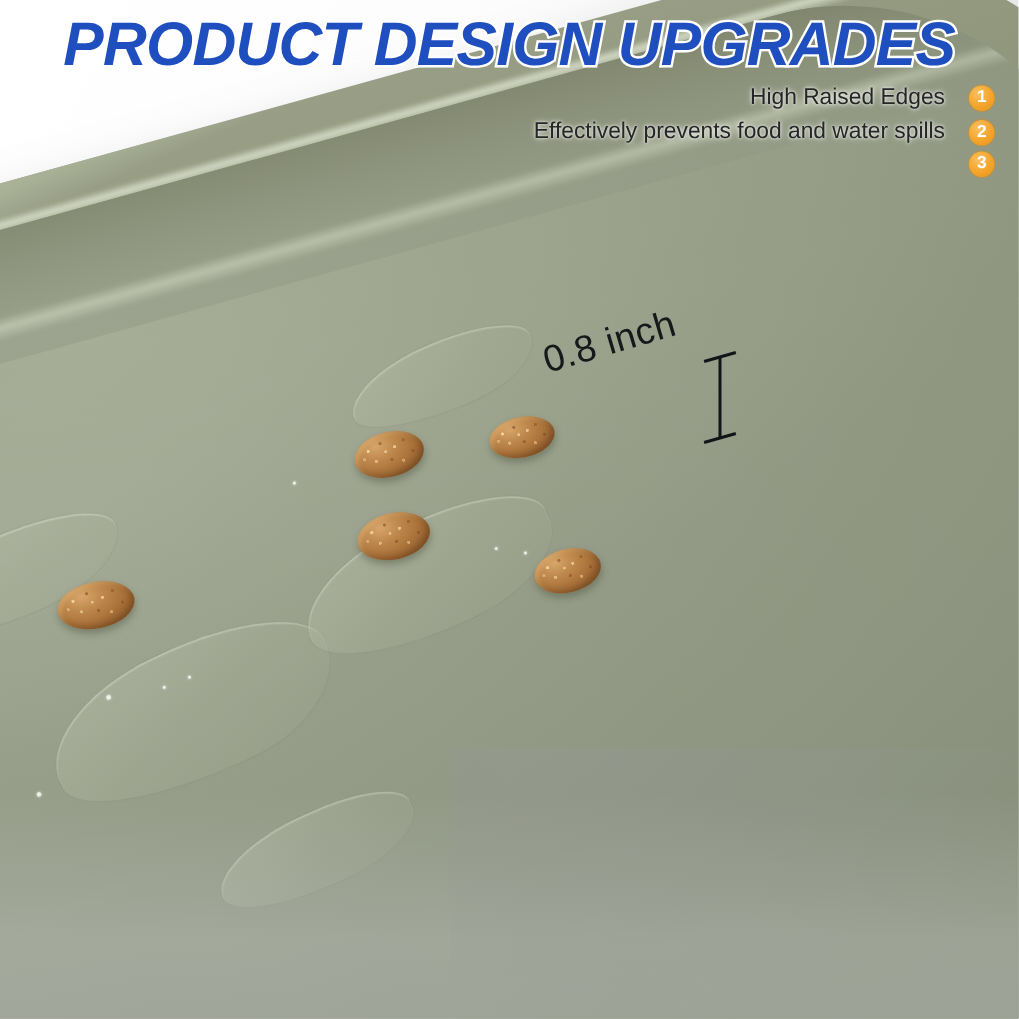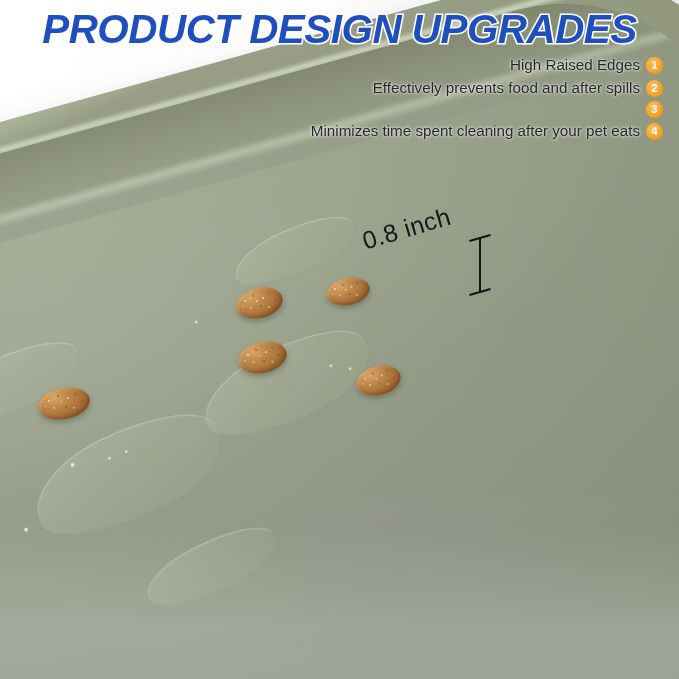--- a/index.html
+++ b/index.html
@@ -180,21 +180,21 @@
     right:16px; top:55px;
     width:640px;
     display:flex;
     flex-direction:column;
     align-items:flex-end;
     gap:3px;
   }
   .bullet-row {
     display:flex;
     align-items:center;
-    gap:6px;
+    gap:16px;
     justify-content:flex-end;
   }
   .bullet-text {
     font-size:15.2px;
     line-height:20px;
     color:#262626;
     white-space:nowrap;
     text-shadow:0 0 2px rgba(255,255,255,.9), 0 0 4px rgba(255,255,255,.7);
   }
   .badge {
@@ -303,25 +303,21 @@
   </div>
 
   <div id="headline">PRODUCT DESIGN UPGRADES</div>
 
   <div id="bullets">
       <div class="bullet-row">
         <span class="bullet-text">High Raised Edges</span>
         <span class="badge">1</span>
       </div>
       <div class="bullet-row">
-        <span class="bullet-text">Effectively prevents food and after spills</span>
+        <span class="bullet-text">Effectively prevents food and water spills</span>
         <span class="badge">2</span>
       </div>
       <div class="bullet-row">
         <span class="badge">3</span>
       </div>
-      <div class="bullet-row">
-        <span class="bullet-text">Minimizes time spent cleaning after your pet eats</span>
-        <span class="badge">4</span>
-      </div>
     </div>
 
 </div>
 
 </body></html>

